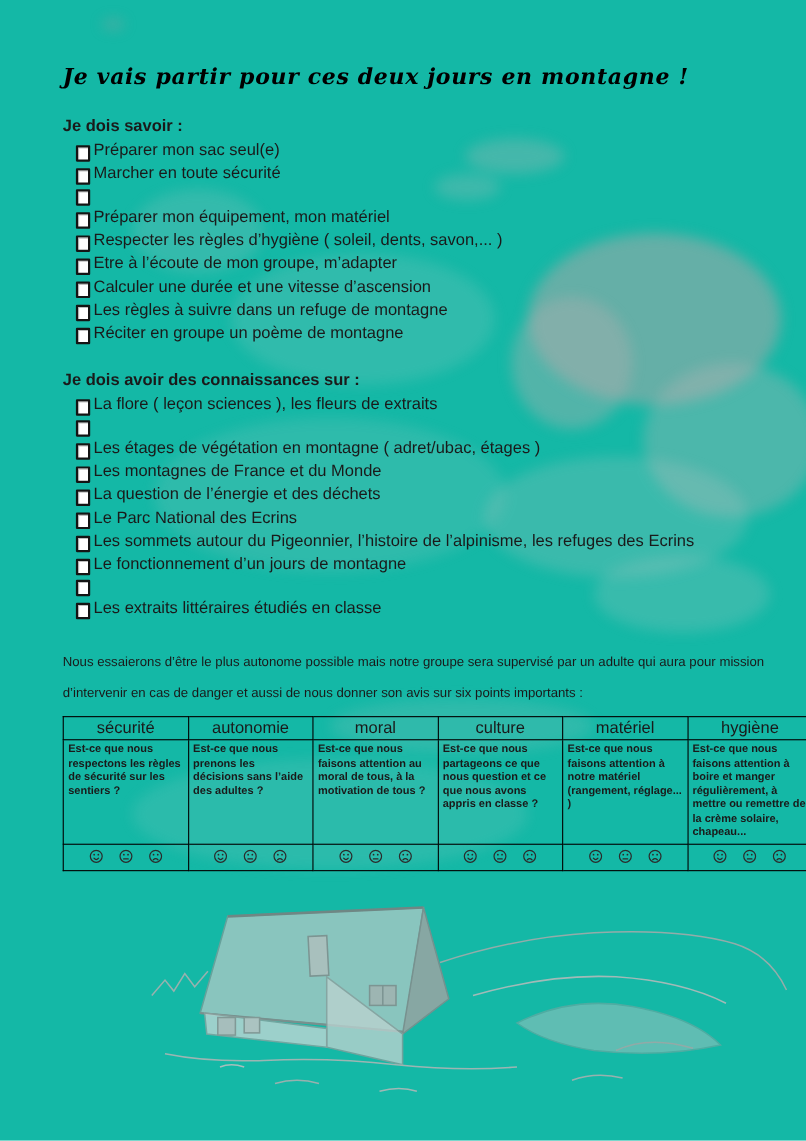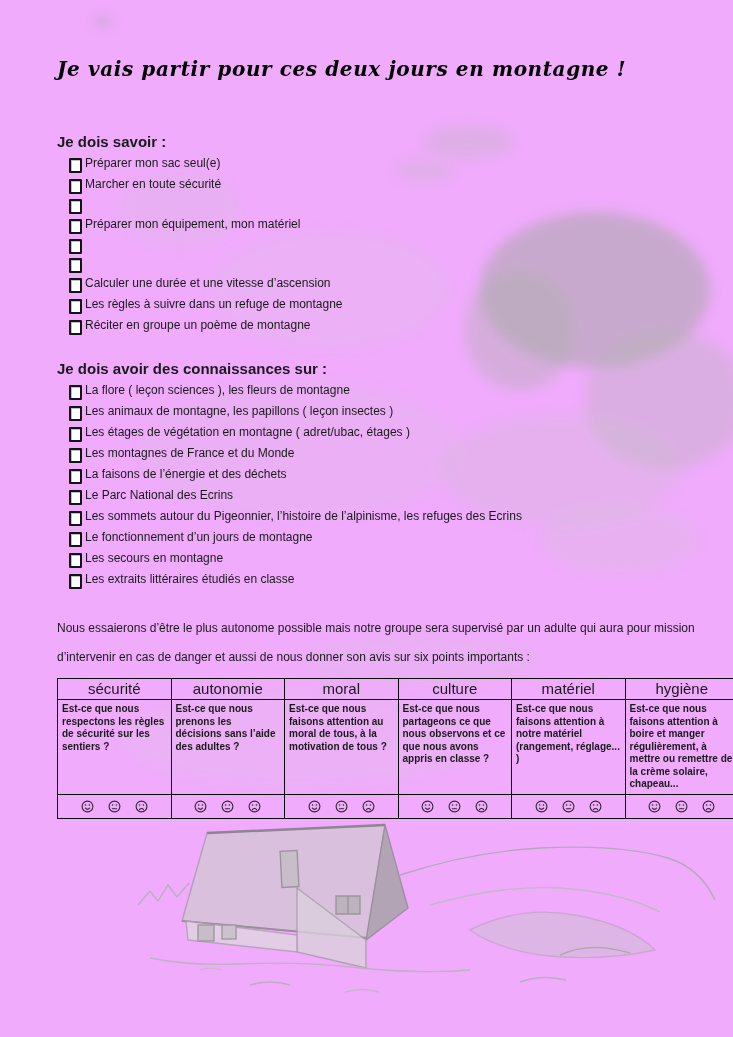--- a/index.html
+++ b/index.html
@@ -1,45 +1,45 @@
 <!DOCTYPE html>
 <html><head>
 <meta charset="utf-8">
 <style>
   html,body{margin:0;padding:0;background:#ffffff;}
   .page{
     position:relative;
     width:733px;height:1037px;
-    background:#f0abfc;
+    background:#14b8a6;
     font-family:"Liberation Sans",sans-serif;
     color:#1a1a1a;
     overflow:hidden;
   }
   .bg-sketch{position:absolute;top:0;left:0;z-index:0;}
   .content{position:relative;z-index:1;padding:57px 30px 0 57px;}
   .doc-title{
     font-family:"DejaVu Serif",serif;
     font-style:italic;
     font-weight:bold;
     font-size:20px;
     letter-spacing:.6px;
     margin:0;
     color:#000;
   }
   .section-heading{
     font-size:15px;
     font-weight:bold;
     margin:24px 0 3px 0;
   }
-  .section-heading.first{margin-top:52px;}
+  .section-heading.first{margin-top:25px;}
   .checklist{margin:0;padding:0;}
   .check-item{
     display:flex;
-    align-items:center;
-    font-size:12px;
+    align-items:flex-end;
+    font-size:15px;
     line-height:21px;
     white-space:nowrap;
     padding-left:12px;
   }
   .checkbox-glyph{
     display:inline-block;
     width:9px;height:11px;
     border:2px solid #141414;
     border-radius:1px;
     margin:4px 3px 0 0;
@@ -160,75 +160,75 @@
         </div>
         <div class="check-item">
           <span class="checkbox-glyph"></span>
         </div>
         <div class="check-item">
           <span class="checkbox-glyph"></span>
           <span>Préparer mon équipement, mon matériel</span>
         </div>
         <div class="check-item">
           <span class="checkbox-glyph"></span>
-        </div>
-        <div class="check-item">
-          <span class="checkbox-glyph"></span>
+          <span>Respecter les règles d’hygiène ( soleil, dents, savon,... )</span>
+        </div>
+        <div class="check-item">
+          <span class="checkbox-glyph"></span>
+          <span>Etre à l’écoute de mon groupe, m’adapter</span>
         </div>
         <div class="check-item">
           <span class="checkbox-glyph"></span>
           <span>Calculer une durée et une vitesse d’ascension</span>
         </div>
         <div class="check-item">
           <span class="checkbox-glyph"></span>
           <span>Les règles à suivre dans un refuge de montagne</span>
         </div>
         <div class="check-item">
           <span class="checkbox-glyph"></span>
           <span>Réciter en groupe un poème de montagne</span>
         </div>
       </div>
 
     <div class="section-heading">Je dois avoir des connaissances sur :</div>
     <div class="checklist">
         <div class="check-item">
           <span class="checkbox-glyph"></span>
-          <span>La flore ( leçon sciences ), les fleurs de montagne</span>
-        </div>
-        <div class="check-item">
-          <span class="checkbox-glyph"></span>
-          <span>Les animaux de montagne, les papillons ( leçon insectes )</span>
+          <span>La flore ( leçon sciences ), les fleurs de extraits</span>
+        </div>
+        <div class="check-item">
+          <span class="checkbox-glyph"></span>
         </div>
         <div class="check-item">
           <span class="checkbox-glyph"></span>
           <span>Les étages de végétation en montagne ( adret/ubac, étages )</span>
         </div>
         <div class="check-item">
           <span class="checkbox-glyph"></span>
           <span>Les montagnes de France et du Monde</span>
         </div>
         <div class="check-item">
           <span class="checkbox-glyph"></span>
-          <span>La faisons de l’énergie et des déchets</span>
+          <span>La question de l’énergie et des déchets</span>
         </div>
         <div class="check-item">
           <span class="checkbox-glyph"></span>
           <span>Le Parc National des Ecrins</span>
         </div>
         <div class="check-item">
           <span class="checkbox-glyph"></span>
           <span>Les sommets autour du Pigeonnier, l’histoire de l’alpinisme, les refuges des Ecrins</span>
         </div>
         <div class="check-item">
           <span class="checkbox-glyph"></span>
           <span>Le fonctionnement d’un jours de montagne</span>
         </div>
         <div class="check-item">
           <span class="checkbox-glyph"></span>
-          <span>Les secours en montagne</span>
         </div>
         <div class="check-item">
           <span class="checkbox-glyph"></span>
           <span>Les extraits littéraires étudiés en classe</span>
         </div>
       </div>
 
     <p class="intro">Nous essaierons d’être le plus autonome possible mais notre groupe sera supervisé par un adulte qui aura pour mission d’intervenir en cas de danger et aussi de nous donner son avis sur six points importants :</p>
 
     <table class="eval">
@@ -240,21 +240,21 @@
             <th>culture</th>
             <th>matériel</th>
             <th>hygiène</th>
           </tr>
         </thead>
       <tbody>
         <tr id="eval-questions">
             <td class="question">Est-ce que nous respectons les règles de sécurité sur les sentiers ?</td>
             <td class="question">Est-ce que nous prenons les décisions sans l’aide des adultes ?</td>
             <td class="question">Est-ce que nous faisons attention au moral de tous, à la motivation de tous ?</td>
-            <td class="question">Est-ce que nous partageons ce que nous observons et ce que nous avons appris en classe ?</td>
+            <td class="question">Est-ce que nous partageons ce que nous question et ce que nous avons appris en classe ?</td>
             <td class="question">Est-ce que nous faisons attention à notre matériel (rangement, réglage... )</td>
             <td class="question">Est-ce que nous faisons attention à boire et manger régulièrement, à mettre ou remettre de la crème solaire, chapeau...</td>
           </tr>
         <tr id="eval-smileys">
             <td class="smiley-cell"><span class="smiley"><svg width="13" height="13" viewBox="0 0 13 13">
                   <circle cx="6.5" cy="6.5" r="5.4" fill="none" stroke="#2b2b2b" stroke-width="1.1"></circle>
                   <circle cx="4.6" cy="5" r="0.8" fill="#2b2b2b"></circle>
                   <circle cx="8.4" cy="5" r="0.8" fill="#2b2b2b"></circle>
                   <path d="M4.4 8.2 Q6.5 10.6 8.6 8.2" fill="none" stroke="#2b2b2b" stroke-width="1.1" stroke-linecap="round"></path>
                 </svg></span><span class="smiley"><svg width="13" height="13" viewBox="0 0 13 13">

